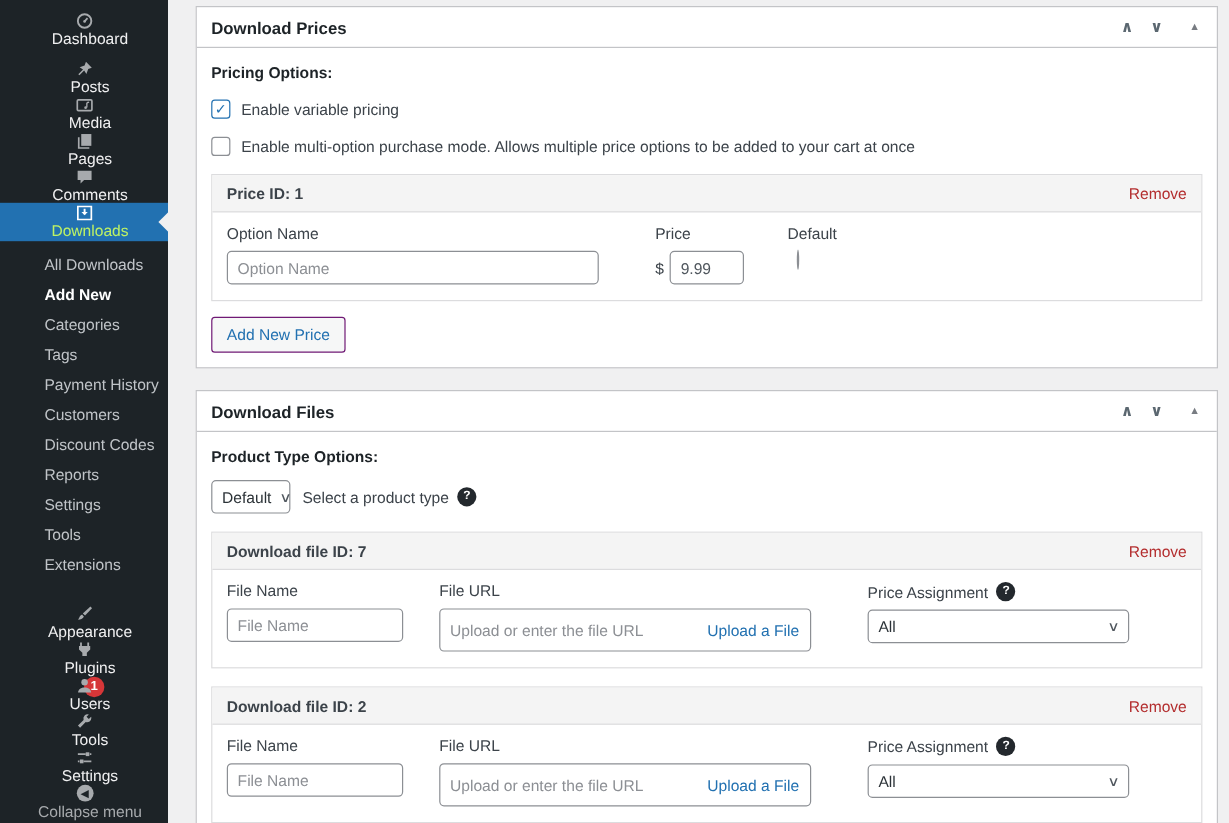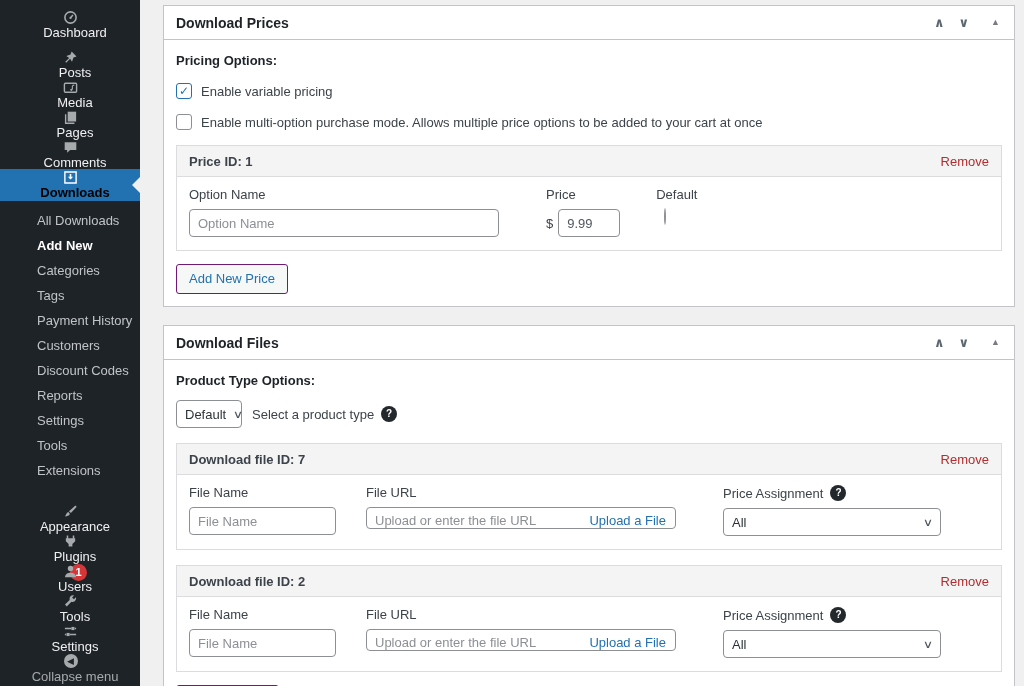--- a/index.html
+++ b/index.html
@@ -9,21 +9,21 @@
   
   .sidebar { position: absolute; left: 0; top: 0; width: 140px; height: 686px; background: #1d2327; color: #f0f0f1; }
   .menu-item { position: relative; display: flex; align-items: center; height: 30px; padding-left: 10px; cursor: pointer; flex-direction: column; }
   .menu-item .mi-icon { width: 18px; height: 16px; margin-right: 9px; color: #a7aaad; display: flex; align-items: center; justify-content: center; flex: none; }
   .menu-item .mi-icon svg { width: 15px; height: 15px; }
   .menu-item .mi-label { color: #f0f0f1; white-space: nowrap; }
   .menu-item.first { margin-top: 9px; }
   .menu-item.sep-before { margin-top: 10px; }
   .menu-item.active { background: #2271b1; height: 32px; }
   .menu-item.active .mi-icon { color: #fff; }
-  .menu-item.active .mi-label { color: #000000; font-weight: bold; }
+  .menu-item.active .mi-label { color: #bef264; font-weight: normal; }
   .menu-item.active::after { content: ""; position: absolute; right: -1px; top: 50%; margin-top: -9px;
     border: 9px solid transparent; border-right: 9px solid #f0f0f1; border-left-width: 0; }
   .submenu { padding: 7px 0 10px; }
   .submenu-item { padding: 6px 6px 6px 37px; color: #c0c4c8; line-height: 13px; cursor: pointer; white-space: nowrap; }
   .submenu-item.current { color: #fff; font-weight: bold; }
   .badge { display: inline-block; min-width: 17px; height: 17px; line-height: 17px; margin-left: 7px;
     background: #d63638; color: #fff; border-radius: 50%; text-align: center; font-size: 11px; font-weight: bold; }
   .collapse-item .mi-label { color: #a7aaad; }
   .collapse-circle { width: 14px; height: 14px; border-radius: 50%; background: #a7aaad; color: #1d2327;
     font-size: 9px; line-height: 14px; text-align: center; }
@@ -75,21 +75,21 @@
   .select-box { height: 28px; border: 1px solid #8c8f94; border-radius: 4px; background: #fff; color: #2c3338;
     display: flex; align-items: center; justify-content: space-between; padding: 0 8px; cursor: pointer; }
   .select-chevron { color: #50575e; font-size: 11px; transform: scaleX(1.3); margin-left: 8px; }
   .product-type-select { width: 66px; }
   .product-type-hint { margin-left: 10px; color: #3c434a; }
   .help-icon { width: 16px; height: 16px; border-radius: 50%; background: #23282d; color: #fff; font-size: 10px;
     font-weight: bold; line-height: 16px; text-align: center; margin-left: 7px; cursor: pointer; flex: none; }
 
   .col-file-name { width: 147px; }
   .col-file-url { width: 310px; margin-left: 30px; }
-  .file-url-field { display: flex; align-items: flex-end; height: 22px; border: 1px solid #8c8f94; border-radius: 4px; background: #fff; }
+  .file-url-field { display: flex; align-items: center; height: 36px; border: 1px solid #8c8f94; border-radius: 4px; background: #fff; }
   .file-url-field input.bare-input { flex: 1; min-width: 0; border: none; outline: none; padding: 0 8px; font-size: 13px;
     font-family: inherit; color: #50575e; background: transparent; }
   .upload-link { color: #2271b1; white-space: nowrap; padding-right: 9px; text-decoration: none; cursor: pointer; }
   .col-price-assign { margin-left: 47px; width: 218px; }
 </style>
 </head>
 <body>
 
 <div class="sidebar">
 

